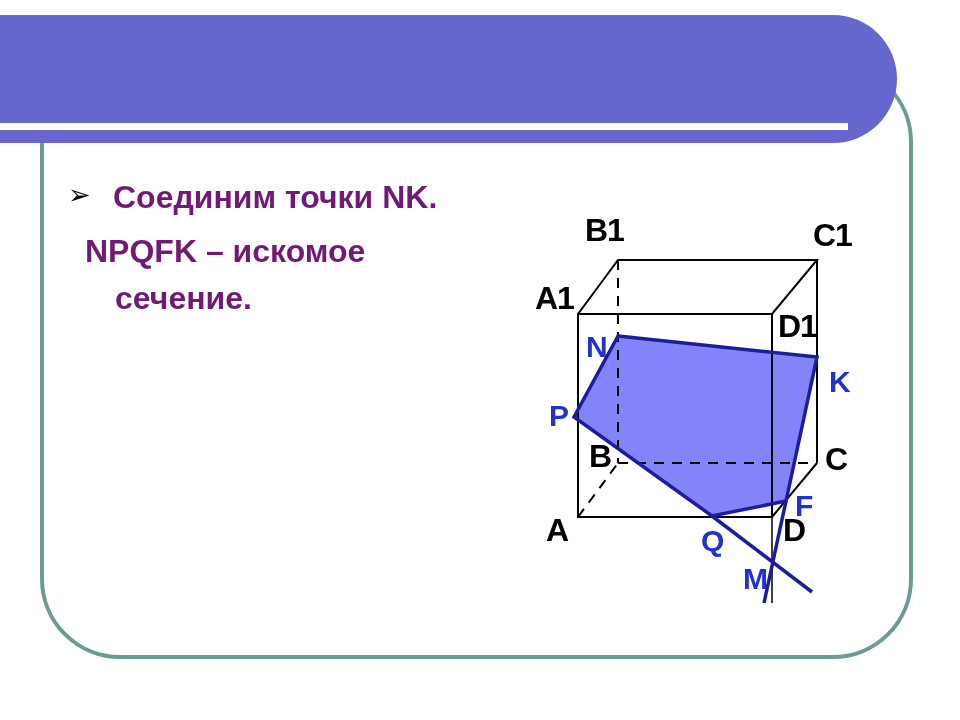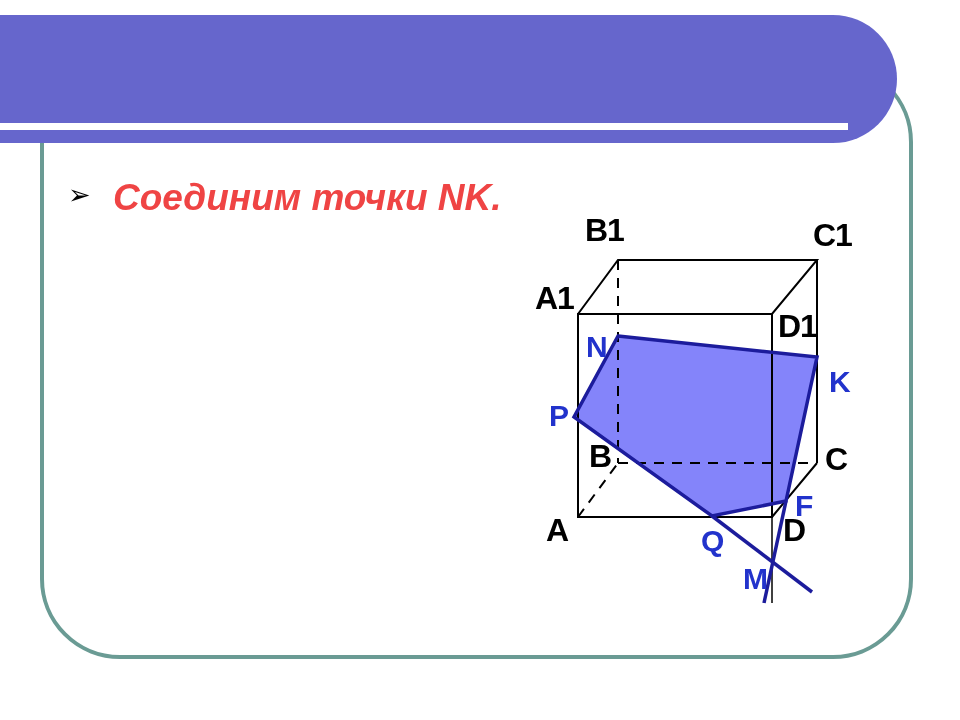--- a/index.html
+++ b/index.html
@@ -50,24 +50,23 @@
     position: absolute;
     left: 68px;
     top: 182px;
     font-size: 27px;
     color: #000000;
     z-index: 4;
     line-height: 1;
   }
   .slide-text {
     position: absolute;
-    color: #ef4444;
+    color: #701a75;
     font-weight: bold;
-    font-style: italic;
-    font-size: 37px;
+    font-size: 32px;
     line-height: 47px;
     z-index: 4;
     white-space: nowrap;
   }
   .line1 { left: 113px; top: 174px; }
   .para2 {
     left: 85px;
     top: 228px;
     width: 360px;
     padding-left: 30px;
@@ -103,20 +102,21 @@
   <div class="card"></div>
 
   <div class="banner">
     <div class="banner-line"></div>
   </div>
 
   <div class="bullet-marker">➢</div>
 
   <div class="slide-text line1">Соединим точки NK.</div>
 
+  <div class="slide-text para2">NPQFK – искомое сечение.</div>
 
   <svg class="diagram-svg" width="960" height="720" viewBox="0 0 960 720">
 
     <polygon points="618,336 817,357 786,501 712,516 574,417" fill="#8484fa" stroke="none"></polygon>
 
     <path d="M578,314 L618,260 L817,260 L772,314 L578,314 L578,517 L772,517 L772,314
              M817,260 L817,463 M772,517 L817,463" fill="none" stroke="#000000" stroke-width="2"></path>
 
     <path d="M618,260 L618,463 M618,463 L817,463 M578,517 L618,463" fill="none" stroke="#000000" stroke-width="2" stroke-dasharray="10 8"></path>
 

